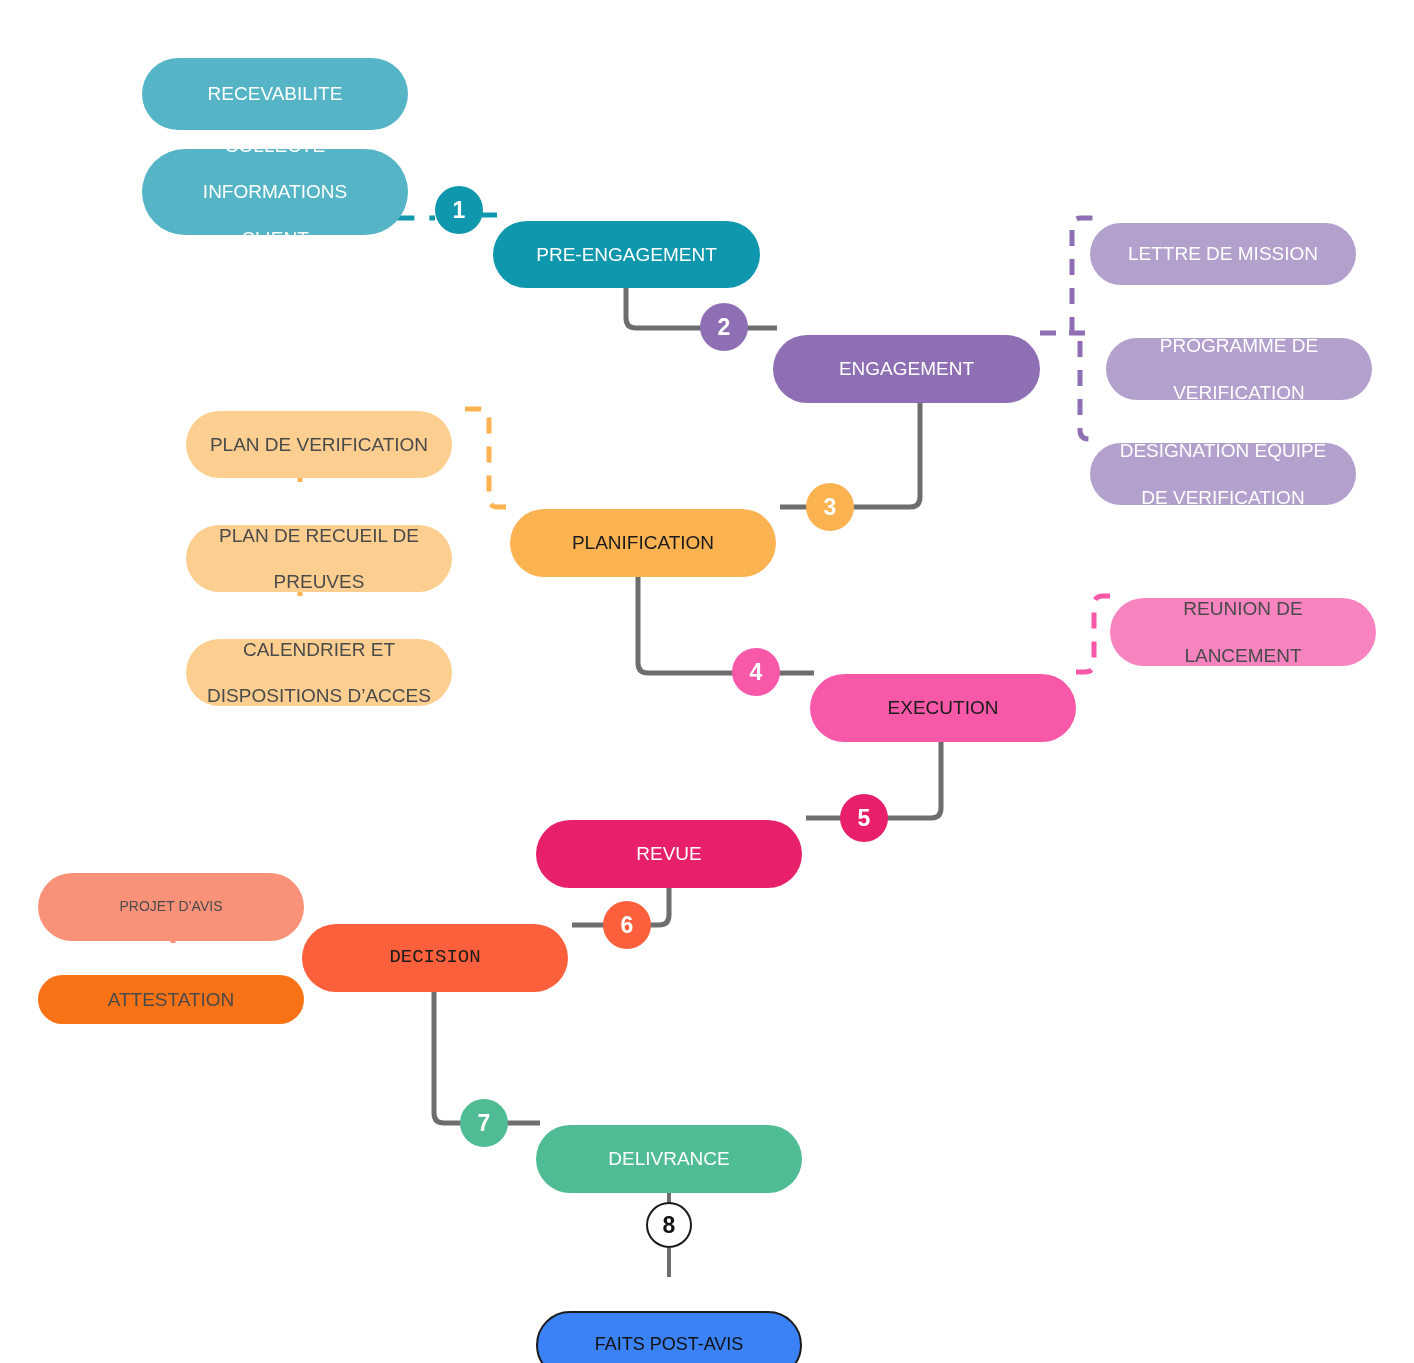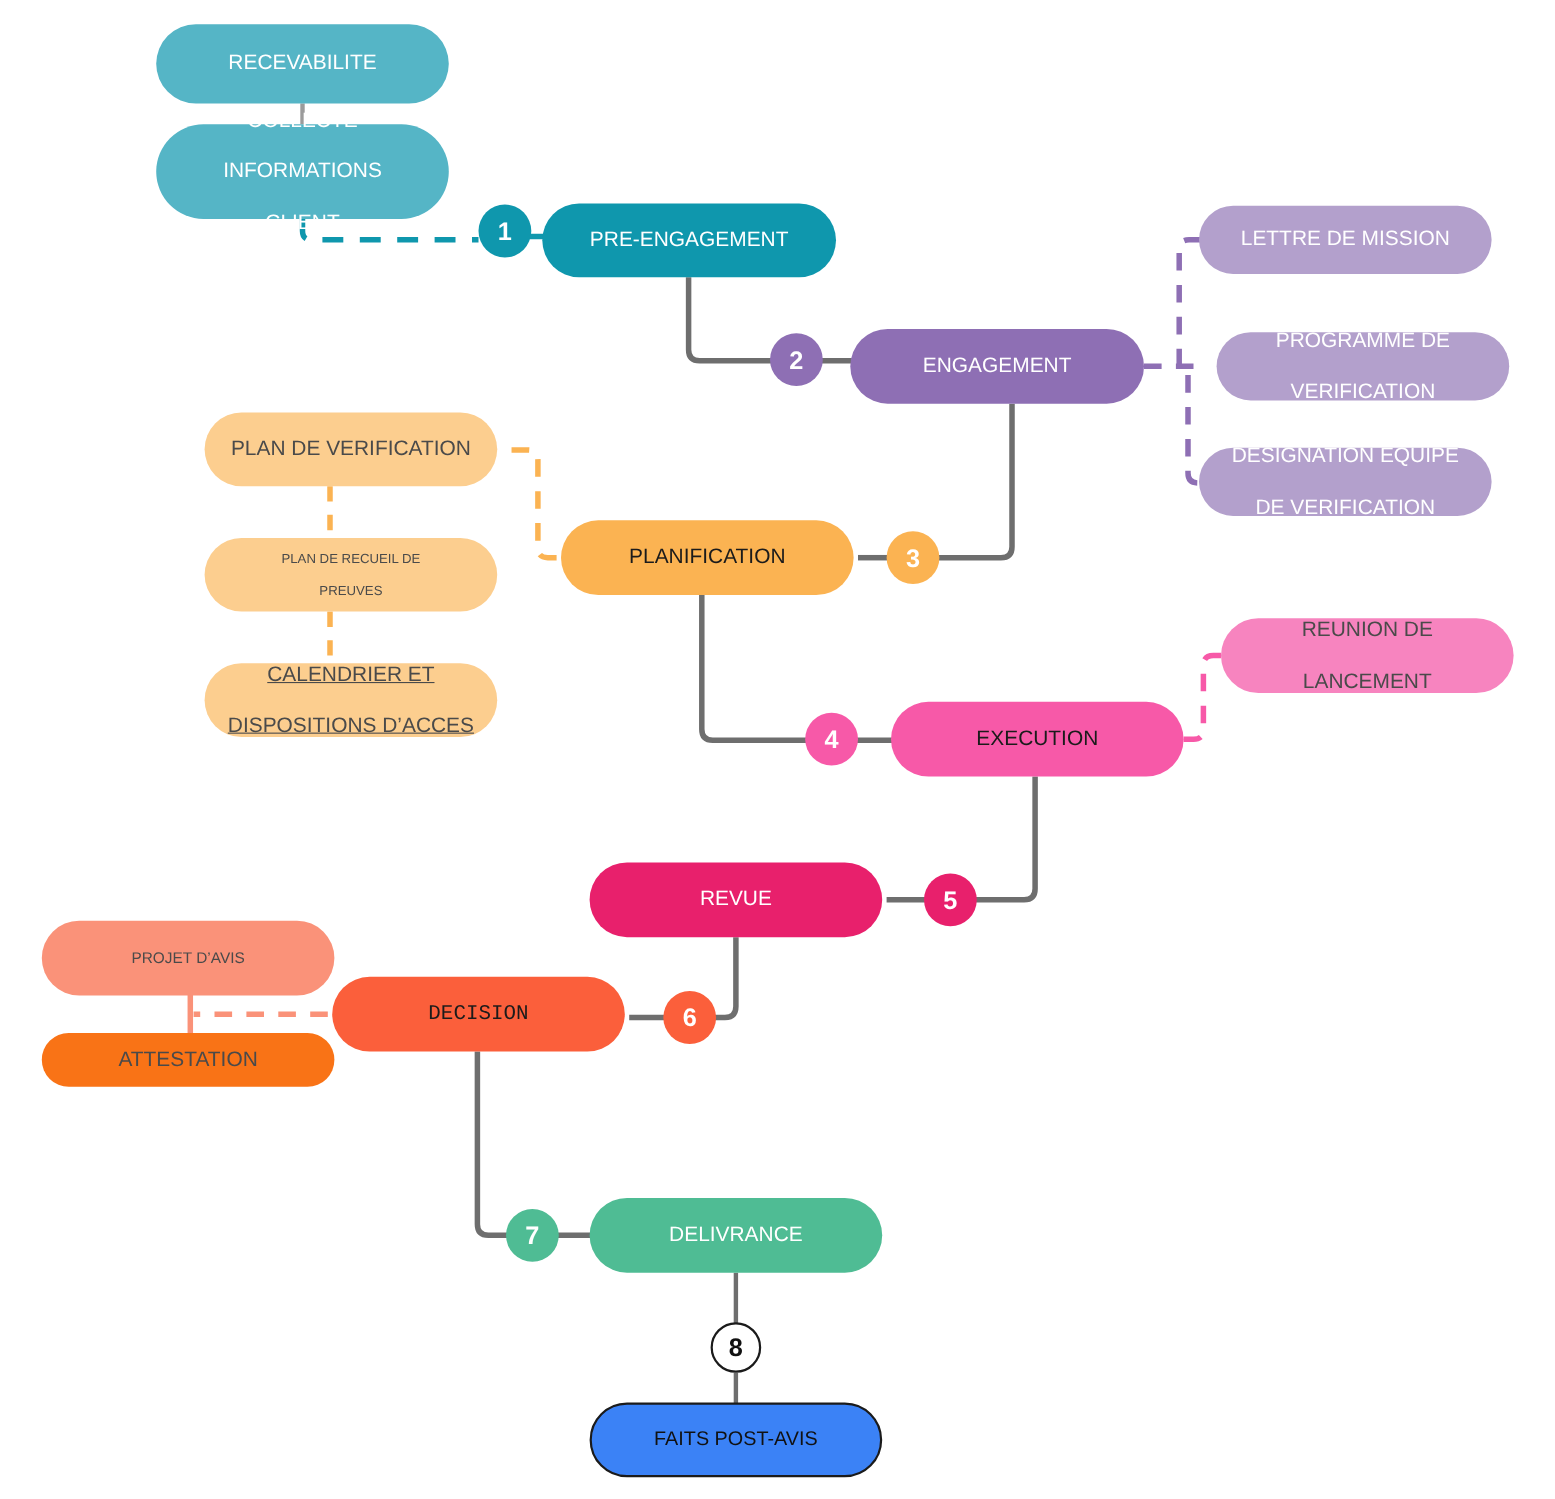--- a/index.html
+++ b/index.html
@@ -2,21 +2,21 @@
 <html><head>
 <meta charset="utf-8">
 <style>
   html,body{margin:0;padding:0;background:#ffffff;}
   body{font-family:"Liberation Sans",sans-serif;}
   #stage{position:relative;width:1414px;height:1363px;background:#fff;overflow:hidden;}
   #wires{position:absolute;left:0;top:0;width:1414px;height:1363px;pointer-events:none;}
   .node{position:absolute;display:flex;align-items:center;justify-content:center;
         text-align:center;box-sizing:border-box;line-height:1.22;}
   .node span{display:block;padding:0 10px;}
-  .pill{border-radius:999px;}
+  .pill{border-radius:999px;margin-top:36px;}
   .num{position:absolute;border-radius:50%;display:flex;align-items:center;
        justify-content:center;color:#fff;font-weight:bold;box-sizing:border-box;}
 </style>
 </head>
 <body>
 
 <div id="stage">
 
   <svg id="wires" viewBox="0 0 1414 1363" xmlns="http://www.w3.org/2000/svg">
 
@@ -96,28 +96,28 @@
     <span>
       <span>DESIGNATION EQUIPE</span><br>
       <span>DE VERIFICATION</span>
     </span>
   </div>
 
   <div class="node pill" style="left:186px;top:375px;width:266px;height:67px;background:#FCCE8F;color:#4a4a4a;font-size:19px;text-align:center;">
     <span>PLAN DE VERIFICATION</span>
   </div>
 
-  <div class="node pill" style="left:186px;top:489px;width:266px;height:67px;background:#FCCE8F;color:#4a4a4a;font-size:12px;">
+  <div class="node pill" style="left:186px;top:489px;width:266px;height:67px;background:#FCCE8F;color:#4a4a4a;font-size:19px;">
     <span>
       <span>PLAN DE RECUEIL DE</span><br>
       <span>PREUVES</span>
     </span>
   </div>
 
-  <div class="node pill" style="left:186px;top:603px;width:266px;height:67px;background:#FCCE8F;color:#4a4a4a;font-size:19px;text-decoration:underline;">
+  <div class="node pill" style="left:186px;top:603px;width:266px;height:67px;background:#FCCE8F;color:#4a4a4a;font-size:19px;">
     <span>
       <span>CALENDRIER ET</span><br>
       <span>DISPOSITIONS D’ACCES</span>
     </span>
   </div>
 
   <div class="node pill" style="left:510px;top:473px;width:266px;height:68px;background:#FBB352;color:#1b1b1b;font-size:19px;">
     <span>PLANIFICATION</span>
   </div>
 

